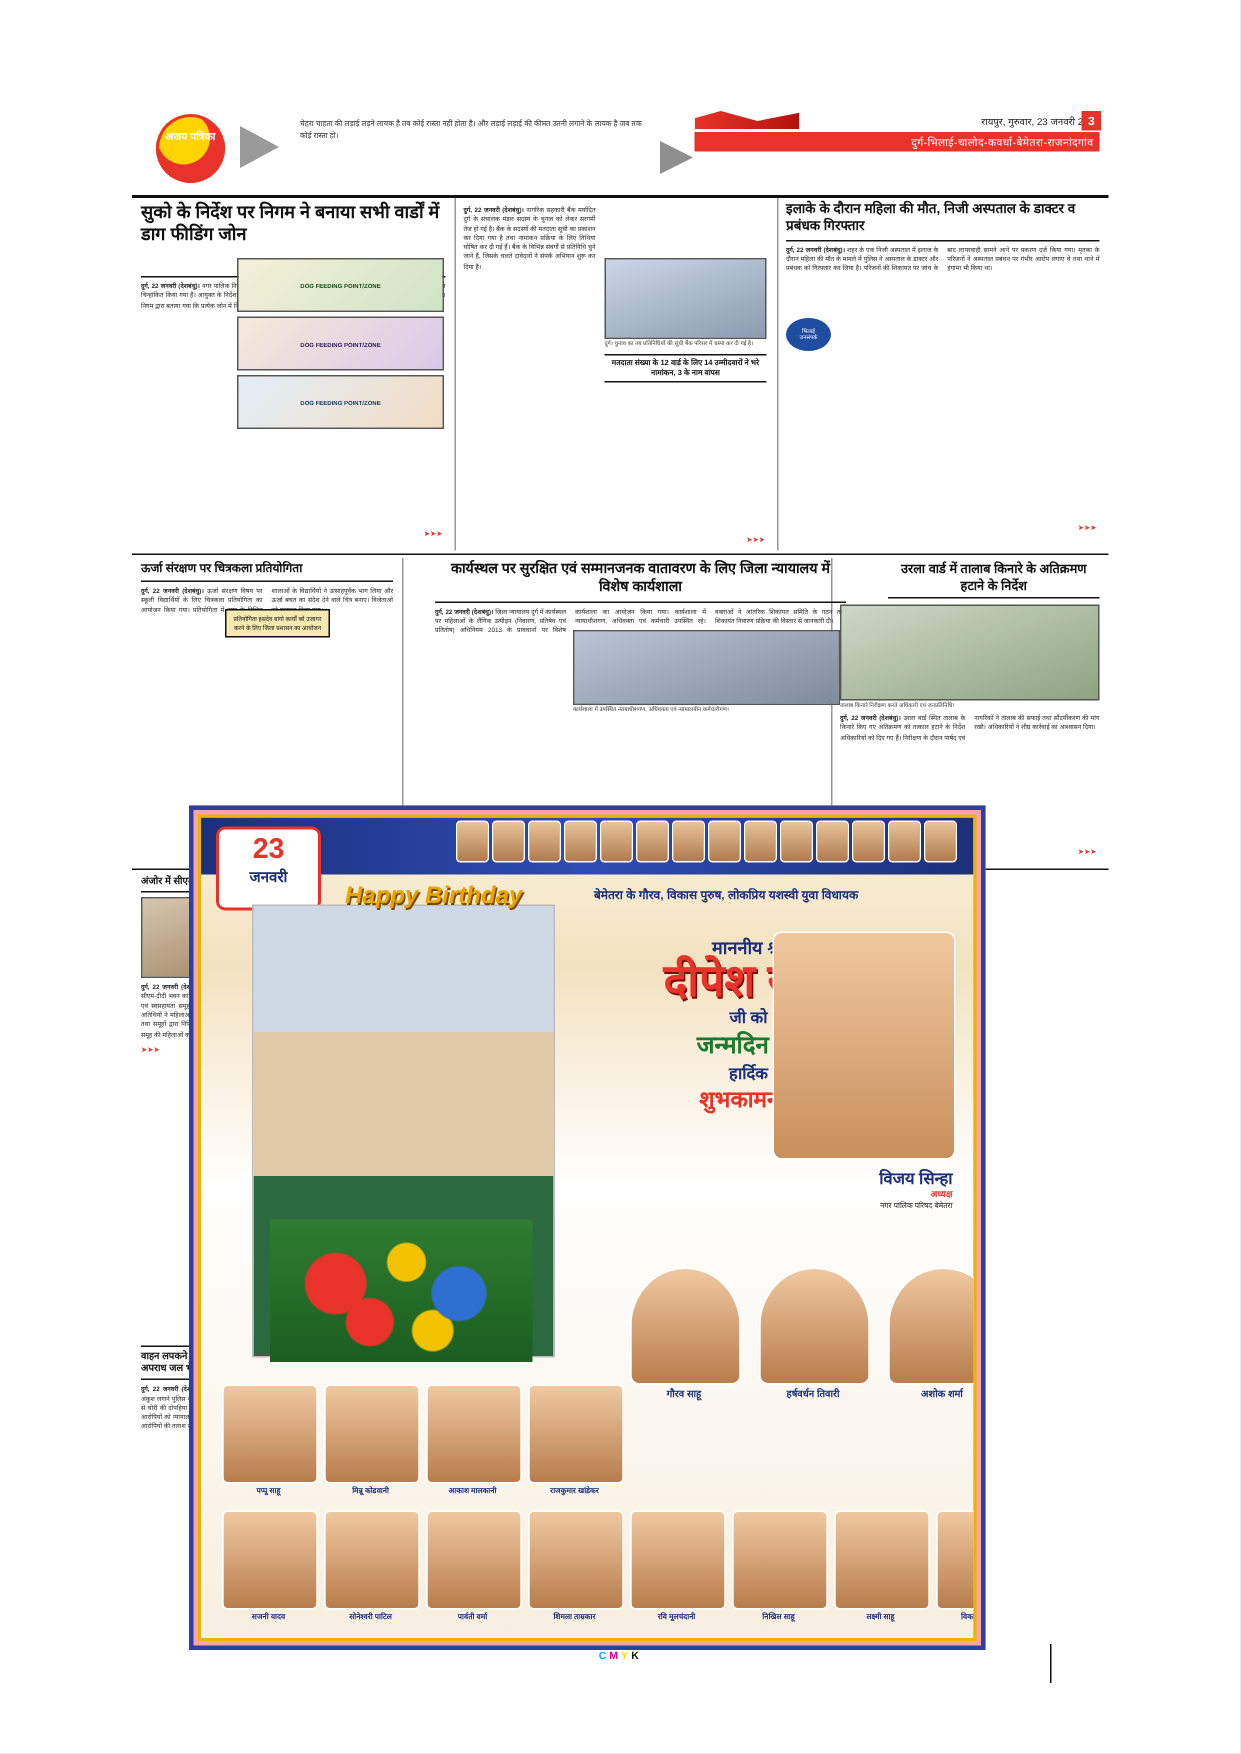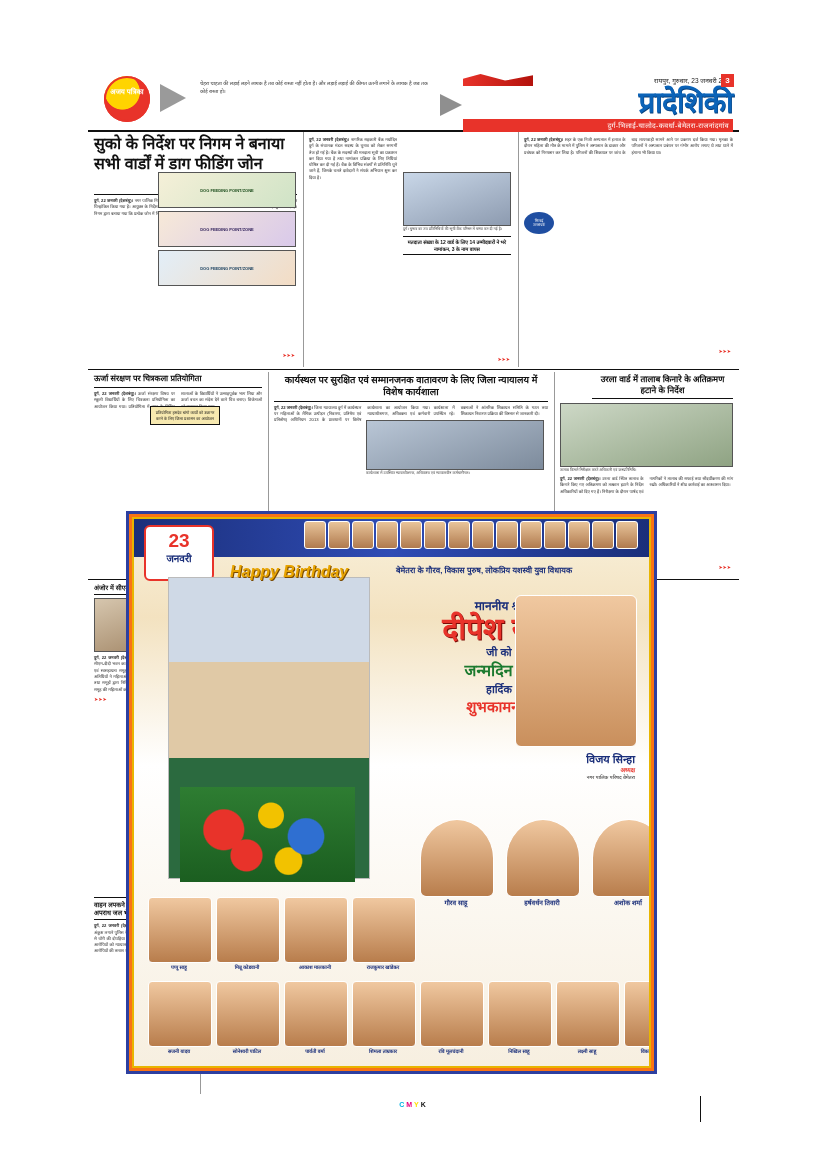--- a/index.html
+++ b/index.html
@@ -42,22 +42,22 @@
   .dateline{font-weight:bold;}
 
   .block{position:absolute;}
 
   .ph{background:linear-gradient(160deg,#9fb6c8,#6b8196);border:0.5px solid #555;}
   .cap{font-size:3.8px;color:#333;margin-top:1px;line-height:1.3;}
 
   .arrows{color:#e8332a;font-size:5px;}
 
   
-  .ad{position:absolute;left:126px;top:511px;width:525px;height:557px;
-      border:3px solid #2d3fa0;background:#f97316;overflow:hidden;}
+  .ad{position:absolute;left:126px;top:537px;width:525px;height:557px;
+      border:3px solid #2d3fa0;background:#fca5a5;overflow:hidden;}
   .ad-inner{position:absolute;inset:3px;border:2px solid #e8b500;overflow:hidden;background:
      linear-gradient(180deg,#f9f1dc 0%,#f3e2c0 18%,#ffffff 45%,#f7efe0 100%);}
   .ad-topstrip{position:absolute;left:0;top:0;width:100%;height:38px;background:linear-gradient(90deg,#1b2f7a,#2f4cb5,#1b2f7a);}
   .leaders{position:absolute;top:2px;left:170px;display:flex;gap:2px;}
   .leader{width:20px;height:26px;border-radius:3px;background:linear-gradient(180deg,#e8c49a,#b07a4e);border:0.5px solid #fff;}
   .datebox{position:absolute;left:10px;top:6px;width:66px;height:52px;background:#fff;border:2px solid #e8332a;border-radius:6px;text-align:center;}
   .datebox .d1{font-size:19px;font-weight:bold;color:#e8332a;line-height:1.05;margin-top:4px;}
   .datebox .d2{font-size:10px;font-weight:bold;color:#1b2f7a;}
   .hbd{position:absolute;left:96px;top:44px;font-size:16px;font-weight:bold;color:#e8a400;font-style:italic;
        text-shadow:1px 1px 0 #7a4a00;}
@@ -120,31 +120,30 @@
       <div class="mh-tri"></div>
       <div class="mh-lines">चेहरा चाहता की लड़ाई लड़ने लायक है तब कोई रास्ता नहीं होता है।
 और लड़ाई लड़ाई की कीमत उतनी लगाने के लायक है जब तक कोई रास्ता हो।</div>
       <div class="mh-tri2"></div>
 
       <div class="mast-right">
         <div class="mr-top">
           <div class="mr-swirl"></div>
           <div class="mr-meta">रायपुर, गुरुवार, 23 जनवरी 2026</div>
         </div>
-        <div class="title-hi">प्रादेशिकी</div>
         <div class="title-band">दुर्ग-भिलाई-चालोद-कवर्धा-बेमेतरा-राजनांदगांव</div>
         <div class="pagenum">3</div>
       </div>
     </div>
 
     <div class="vr" style="left:215px;top:60px;height:235px;"></div>
     <div class="vr" style="left:430px;top:60px;height:235px;"></div>
 
     <div class="block" style="left:6px;top:62px;width:203px;">
-      <div class="hl" style="font-size:16px;border-bottom:1px solid #111;padding-bottom:20px;">सुको के निर्देश पर निगम ने बनाया सभी वार्डों में डाग फीडिंग जोन</div>
+      <div class="hl" style="font-size:12px;border-bottom:1px solid #111;padding-bottom:20px;">सुको के निर्देश पर निगम ने बनाया सभी वार्डों में डाग फीडिंग जोन</div>
       <div class="body-txt" style="margin-top:3px;">
         <p><span class="dateline">दुर्ग, 22 जनवरी (देशबंधु)।</span>
            <span>नगर पालिक निगम दुर्ग द्वारा सुप्रीम कोर्ट के निर्देशानुसार शहर के सभी वार्डों में श्वान के लिए डाग फीडिंग जोन चिन्हांकित किया गया है। आयुक्त के निर्देश पर स्वास्थ्य विभाग की टीम ने वार्डों में स्थल चयन कर बोर्ड लगाने की कार्रवाई शुरू कर दी है। निगम द्वारा बताया गया कि प्रत्येक जोन में निर्धारित समय पर ही श्वानों को भोजन कराया जाएगा, ताकि सड़कों पर अव्यवस्था न फैले।</span></p>
       </div>
       <div style="position:absolute;left:64px;top:38px;width:138px;">
         <div class="ph" style="height:34px;background:linear-gradient(135deg,#f5f0d8,#cfe3c6);display:flex;align-items:center;justify-content:center;font-size:4px;color:#1a4b1a;font-weight:bold;">DOG FEEDING POINT/ZONE</div>
         <div class="ph" style="height:34px;margin-top:3px;background:linear-gradient(135deg,#f7e9d8,#d9c9ea);display:flex;align-items:center;justify-content:center;font-size:4px;color:#30205a;font-weight:bold;">DOG FEEDING POINT/ZONE</div>
         <div class="ph" style="height:34px;margin-top:3px;background:linear-gradient(135deg,#e2eef8,#f3dcc4);display:flex;align-items:center;justify-content:center;font-size:4px;color:#123a5a;font-weight:bold;">DOG FEEDING POINT/ZONE</div>
       </div>
       <div class="arrows" style="position:absolute;right:2px;top:218px;">➤➤➤</div>
@@ -157,20 +156,21 @@
       </div>
       <div style="position:absolute;left:94px;top:38px;width:108px;">
         <div class="ph" style="height:52px;background:linear-gradient(160deg,#c9d7e8,#8d9bb0);"></div>
         <div class="cap">दुर्ग। चुनाव का तय प्रतिनिधियों की सूची बैंक परिसर में चस्पा कर दी गई है।</div>
         <div style="margin-top:4px;border-top:1px solid #111;border-bottom:1px solid #111;padding:2px 0;font-size:5px;font-weight:bold;color:#111;line-height:1.35;text-align:center;">मतदाता संख्या के 12 वार्ड के लिए 14 उम्मीदवारों ने भरे नामांकन, 3 के नाम वापस</div>
       </div>
       <div class="arrows" style="position:absolute;right:2px;top:222px;">➤➤➤</div>
     </div>
 
     <div class="block" style="left:436px;top:62px;width:209px;">
+      <div class="hl" style="font-size:9px;border-bottom:1px solid #111;padding-bottom:3px;">इलाके के दौरान महिला की मौत, निजी अस्पताल के डाक्टर व प्रबंधक गिरफ्तार</div>
       <div class="body-txt" style="margin-top:3px;column-count:2;column-gap:6px;height:210px;">
         <p><span class="dateline">दुर्ग, 22 जनवरी (देशबंधु)।</span>
            <span>शहर के एक निजी अस्पताल में इलाज के दौरान महिला की मौत के मामले में पुलिस ने अस्पताल के डाक्टर और प्रबंधक को गिरफ्तार कर लिया है। परिजनों की शिकायत पर जांच के बाद लापरवाही सामने आने पर प्रकरण दर्ज किया गया। मृतका के परिजनों ने अस्पताल प्रबंधन पर गंभीर आरोप लगाए थे तथा थाने में हंगामा भी किया था।</span></p>
       </div>
       <div style="position:absolute;left:0px;top:78px;width:30px;height:22px;border-radius:50%;background:#1f4ea1;color:#fff;font-size:3.6px;
                   display:flex;align-items:center;justify-content:center;text-align:center;line-height:1.2;white-space:pre-line;">भिलाई
 जनसंपर्क</div>
       <div class="arrows" style="position:absolute;right:2px;top:214px;">➤➤➤</div>
     </div>
 
@@ -182,21 +182,21 @@
     <div class="block" style="left:6px;top:302px;width:168px;">
       <div class="hl" style="font-size:8px;border-bottom:1px solid #111;padding-bottom:3px;">ऊर्जा संरक्षण पर चित्रकला प्रतियोगिता</div>
       <div class="body-txt" style="margin-top:3px;column-count:2;column-gap:6px;height:185px;">
         <p><span class="dateline">दुर्ग, 22 जनवरी (देशबंधु)।</span>
            <span>ऊर्जा संरक्षण विषय पर स्कूली विद्यार्थियों के लिए चित्रकला प्रतियोगिता का आयोजन किया गया। प्रतियोगिता में नगर के विभिन्न शालाओं के विद्यार्थियों ने उत्साहपूर्वक भाग लिया और ऊर्जा बचत का संदेश देने वाले चित्र बनाए। विजेताओं को पुरस्कृत किया गया।</span></p>
       </div>
       <div style="position:absolute;left:56px;top:32px;width:62px;background:#f7e9b0;border:1px solid #111;padding:3px;font-size:4px;line-height:1.4;color:#111;text-align:center;">प्रतियोगिता हसदेव बांगो कार्यों को उजागर करने के लिए जिला प्रशासन का आयोजन</div>
       <div class="arrows" style="position:absolute;right:2px;top:192px;">➤➤➤</div>
     </div>
 
-    <div class="block" style="left:186px;top:302px;width:274px;">
+    <div class="block" style="left:202px;top:302px;width:274px;">
       <div class="hl" style="font-size:9.5px;text-align:center;border-bottom:1px solid #111;padding-bottom:3px;">कार्यस्थल पर सुरक्षित एवं सम्मानजनक वातावरण के लिए जिला न्यायालय में विशेष कार्यशाला</div>
       <div class="body-txt" style="margin-top:3px;column-count:3;column-gap:6px;height:180px;">
         <p><span class="dateline">दुर्ग, 22 जनवरी (देशबंधु)।</span>
            <span>जिला न्यायालय दुर्ग में कार्यस्थल पर महिलाओं के लैंगिक उत्पीड़न (निवारण, प्रतिषेध एवं प्रतितोष) अधिनियम 2013 के प्रावधानों पर विशेष कार्यशाला का आयोजन किया गया। कार्यशाला में न्यायाधीशगण, अधिवक्ता एवं कर्मचारी उपस्थित रहे। वक्ताओं ने आंतरिक शिकायत समिति के गठन तथा शिकायत निवारण प्रक्रिया की विस्तार से जानकारी दी।</span></p>
       </div>
       <div style="position:absolute;left:92px;top:46px;width:178px;">
         <div class="ph" style="height:48px;background:linear-gradient(160deg,#b9c6d6,#7d8b9c);"></div>
         <div class="cap">कार्यशाला में उपस्थित न्यायाधीशगण, अधिवक्ता एवं न्यायालयीन कर्मचारीगण।</div>
       </div>
       <div class="arrows" style="position:absolute;right:2px;top:190px;">➤➤➤</div>

